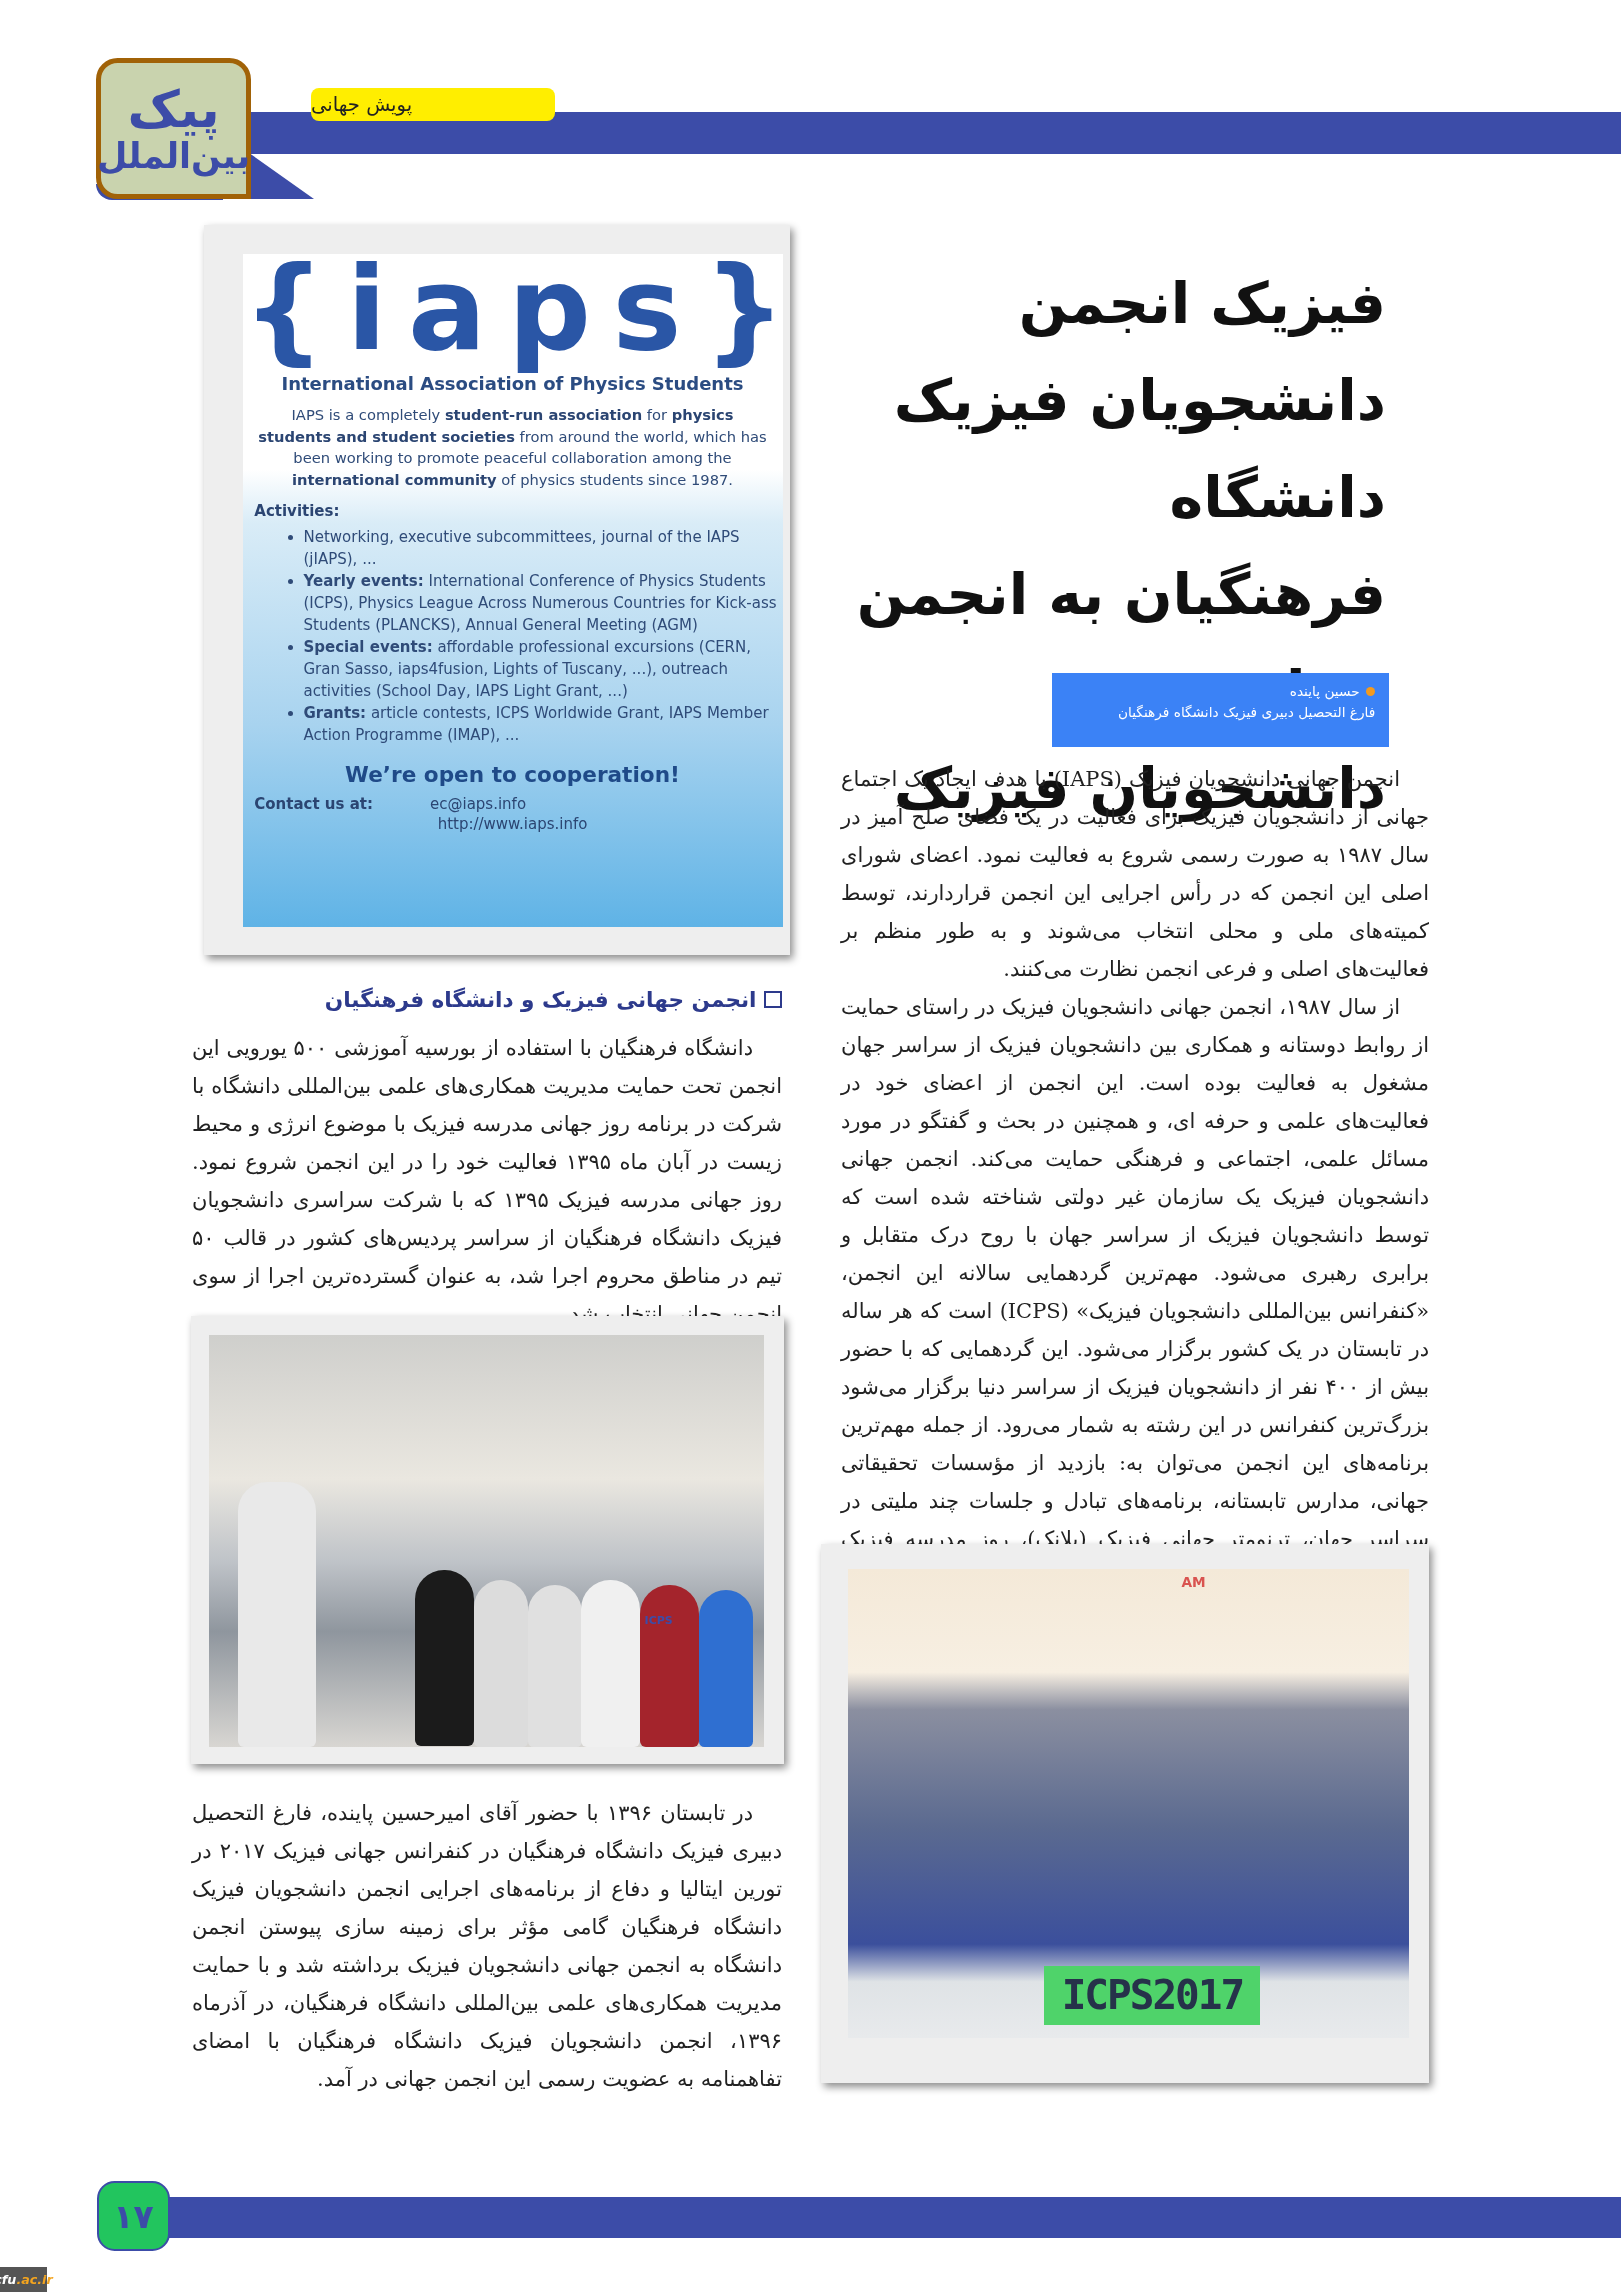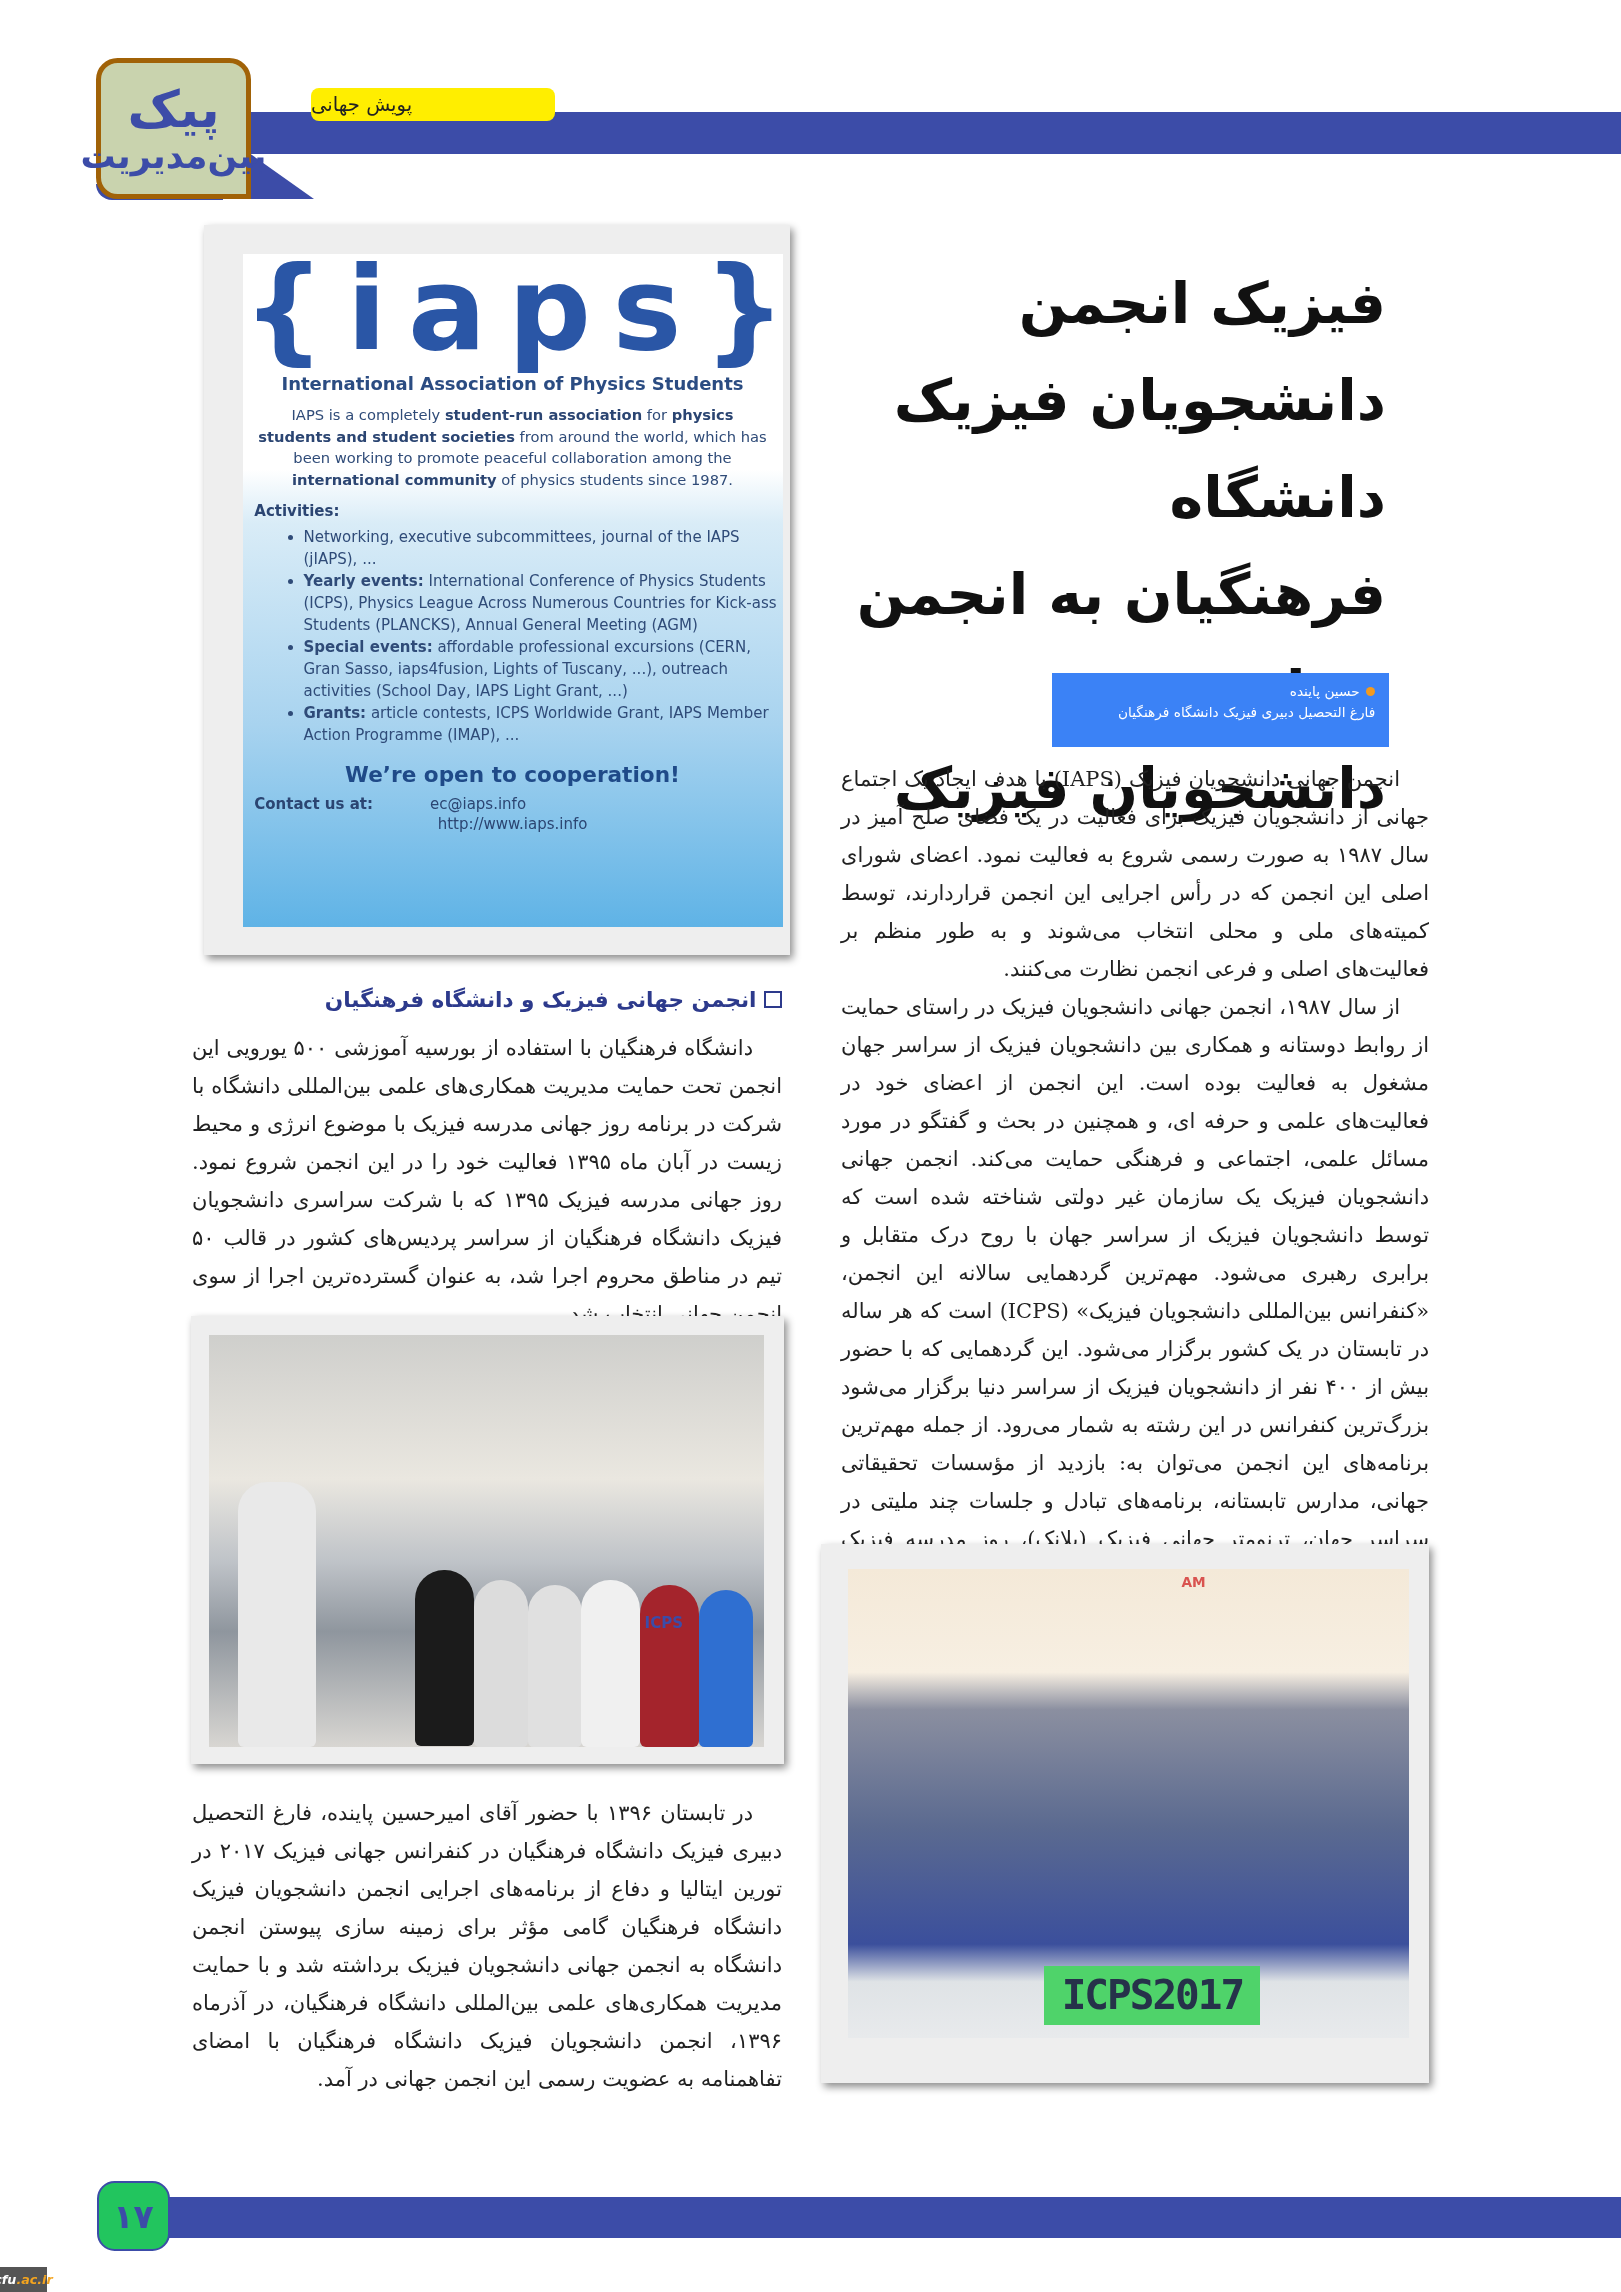--- a/index.html
+++ b/index.html
@@ -80,21 +80,21 @@
   .watermark span.acc { color:#f3a41f; }
 </style>
 </head>
 <body>
 
 <div class="abs hdr-bar"></div>
 <div class="abs hdr-wedge"></div>
 <div class="abs logo-foot"></div>
 <div class="abs logo">
   <div class="logo-l1">پیک</div>
-  <div class="logo-l2">بین‌مدیریت</div>
+  <div class="logo-l2">بین‌الملل</div>
 </div>
 <div class="abs section-pill">پویش جهانی</div>
 
 <div class="abs title">
   <div>فیزیک انجمن</div>
   <div>دانشجویان فیزیک دانشگاه</div>
   <div>فرهنگیان به انجمن جهانی</div>
   <div>دانشجویان فیزیک</div>
 </div>
 
@@ -139,21 +139,21 @@
 
 <div class="abs frame photo1">
   <div class="abs photo1-inner">
     <div class="person" style="left:29px;top:147px;width:78px;height:265px;background:#e9e9e9;"></div>
     <div class="person" style="left:206px;top:235px;width:59px;height:176px;background:#1b1b1b;"></div>
     <div class="person" style="left:265px;top:245px;width:54px;height:167px;background:#dcdcdc;"></div>
     <div class="person" style="left:319px;top:250px;width:54px;height:162px;background:#e0e0e0;"></div>
     <div class="person" style="left:372px;top:245px;width:59px;height:167px;background:#f0f0f0;"></div>
     <div class="person" style="left:431px;top:250px;width:59px;height:162px;background:#a4242c;"></div>
     <div class="person" style="left:490px;top:255px;width:54px;height:157px;background:#2f6fd1;"></div>
-    <div class="ph-label" style="left:400px;top:279px;font-size:15px;color:#3c4ca8;padding-left:36px;">ICPS</div>
+    <div class="ph-label" style="left:400px;top:279px;font-size:11px;color:#3c4ca8;padding-left:36px;">ICPS</div>
   </div>
 </div>
 
 <div class="abs body-text col-left-2">
   <p>در تابستان ۱۳۹۶ با حضور آقای امیرحسین پاینده، فارغ التحصیل دبیری فیزیک دانشگاه فرهنگیان در کنفرانس جهانی فیزیک ۲۰۱۷ در تورین ایتالیا و دفاع از برنامه‌های اجرایی انجمن دانشجویان فیزیک دانشگاه فرهنگیان گامی مؤثر برای زمینه سازی پیوستن انجمن دانشگاه به انجمن جهانی دانشجویان فیزیک برداشته شد و با حمایت مدیریت همکاری‌های علمی بین‌المللی دانشگاه فرهنگیان، در آذرماه ۱۳۹۶، انجمن دانشجویان فیزیک دانشگاه فرهنگیان با امضای تفاهمنامه به عضویت رسمی این انجمن جهانی در آمد.</p>
 </div>
 
 <div class="abs frame photo2">
   <div class="abs photo2-inner">
     <div class="ph-label" style="left:333px;top:5.9px;font-size:13.7px;color:#d9534f;">AM</div>

